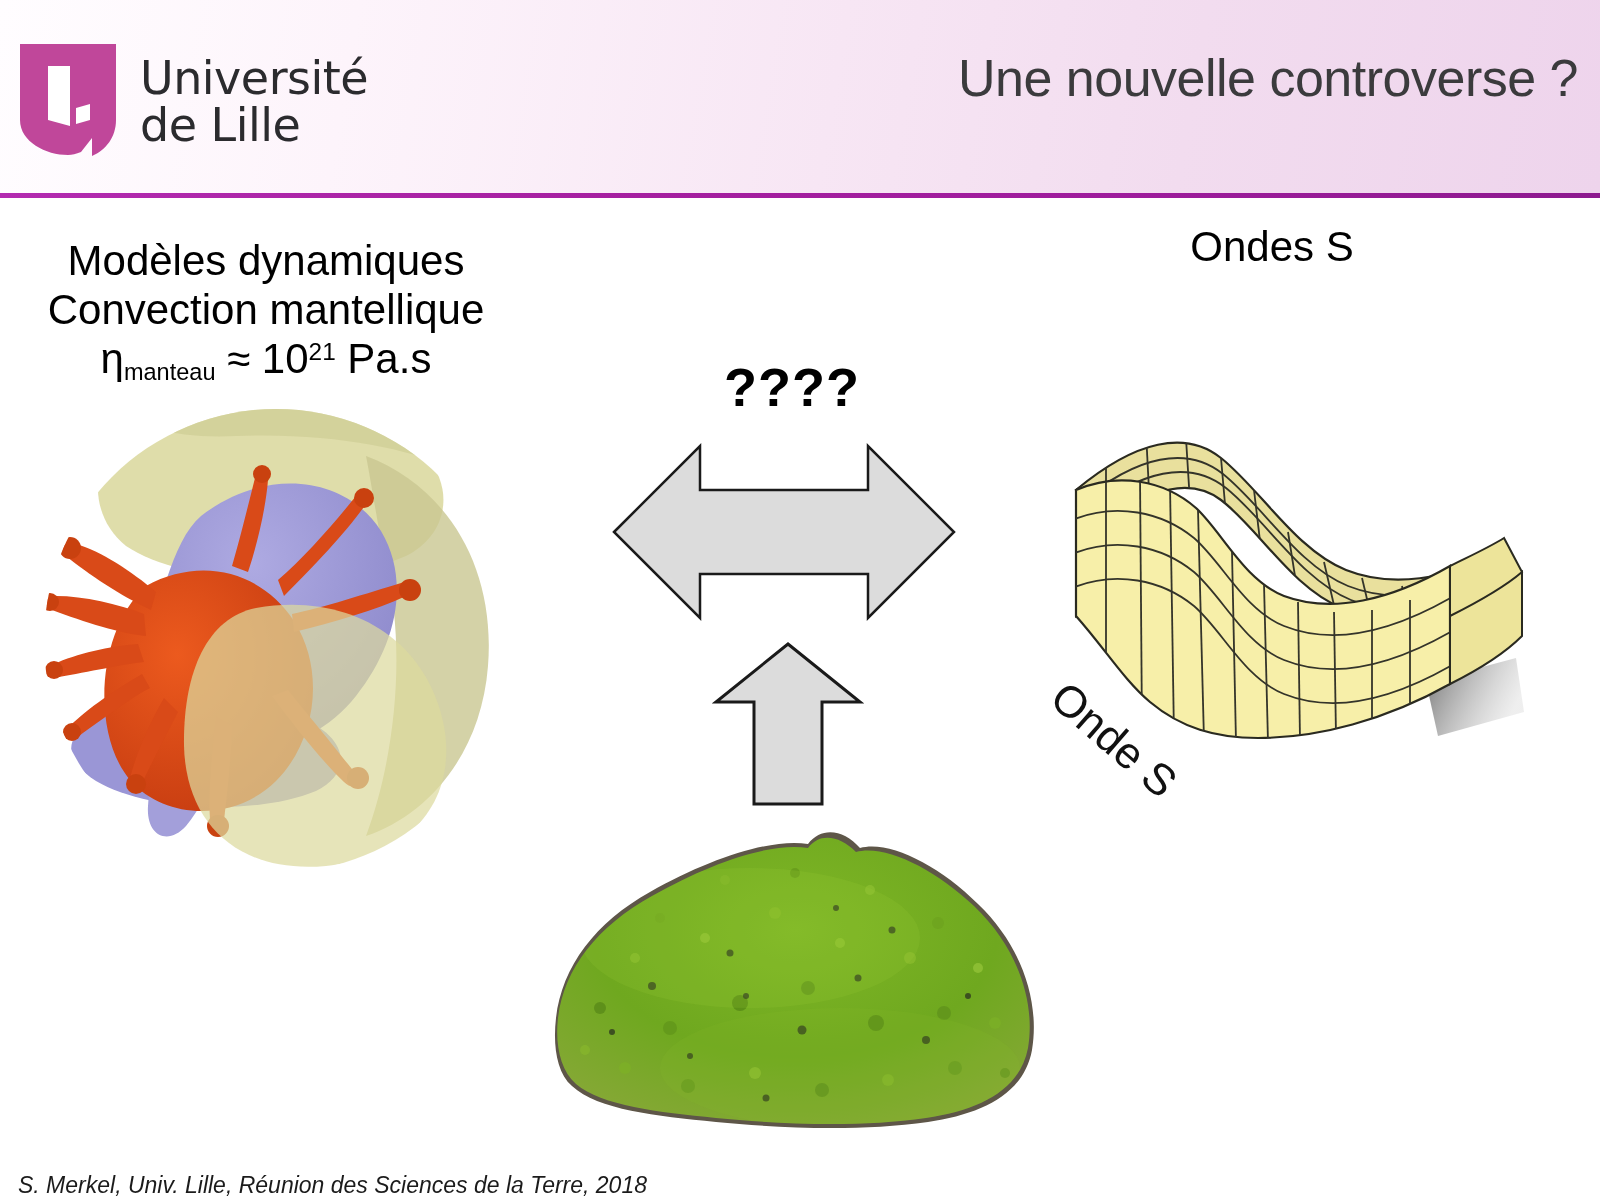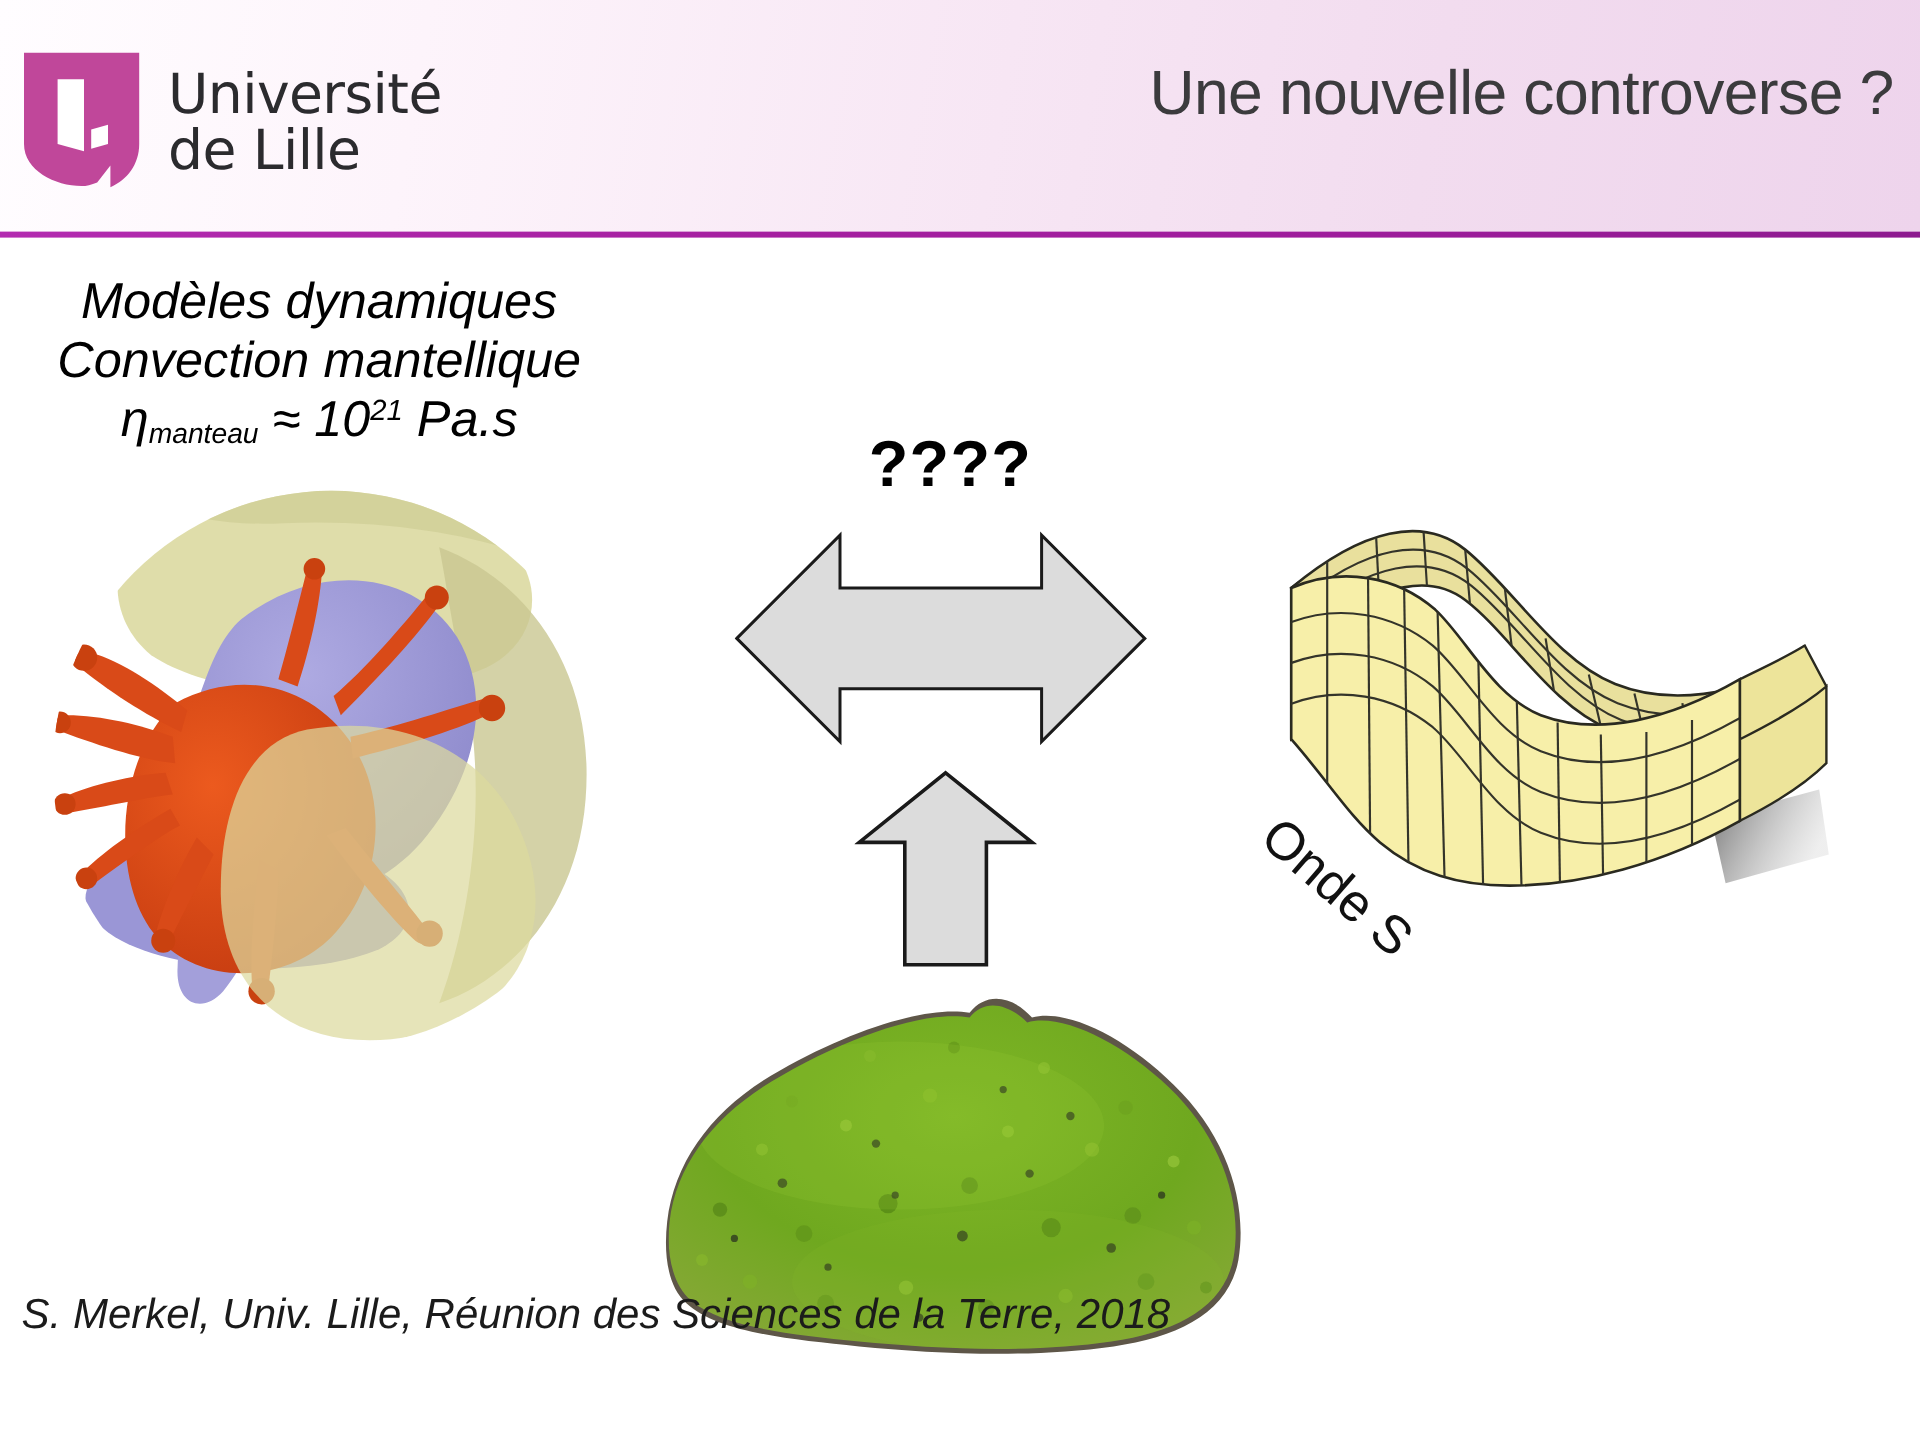--- a/index.html
+++ b/index.html
@@ -68,21 +68,21 @@
 
   
   .col-heading {
     position: absolute;
     text-align: center;
     font-size: 42px;
     line-height: 1.17;
     color: #000;
     white-space: nowrap;
   }
-  #left-heading  { left: 16px;   top: 226px; width: 500px; font-style: italic; }
+  #left-heading  { left: 16px;   top: 236px; width: 500px; }
   #right-heading { left: 1022px; top: 222px; width: 500px; }
   .sub { font-size: 0.56em; vertical-align: -0.28em; text-align: right; }
   .sup { font-size: 0.58em; vertical-align: 0.55em; }
 
   
   #question-marks {
     position: absolute;
     left: 712px; top: 356px;
     width: 160px;
     text-align: center;
@@ -125,22 +125,22 @@
   }
   #rock-sample-figure {
     position: absolute;
     left: 540px; top: 818px;
     width: 510px; height: 320px;
   }
 
   
   #footer-credit {
     position: absolute;
-    left: 18px; top: 1076px;
-    font-size: 35px;
+    left: 18px; top: 1172px;
+    font-size: 23px;
     font-style: italic;
     color: #1b1b1b;
     white-space: nowrap;
   }
 </style>
 </head>
 <body>
 
 <div id="header-bar"></div>
 <div id="header-rule"></div>
@@ -162,20 +162,21 @@
 
 <div id="left-heading" class="col-heading">
   <div>Modèles dynamiques</div>
   <div>Convection mantellique</div>
   <div>
     <span>η</span><span class="sub">manteau</span><span> ≈ 10</span><span class="sup">21</span><span> Pa.s</span>
   </div>
 </div>
 
 <div id="right-heading" class="col-heading">
+  <div>Ondes S</div>
 </div>
 
 <div id="question-marks">????</div>
 
 <svg id="double-arrow" viewBox="0 0 344 192">
   <polygon points="2,96 88,10 88,54 256,54 256,10 342,96 256,182 256,138 88,138 88,182" fill="#DCDCDC" stroke="#1A1A1A" stroke-width="2.5" stroke-linejoin="miter"></polygon>
 </svg>
 
 <svg id="up-arrow" viewBox="0 0 152 168">
   <polygon points="76,4 148,62 110,62 110,164 42,164 42,62 4,62" fill="#DCDCDC" stroke="#1A1A1A" stroke-width="3" stroke-linejoin="miter"></polygon>

